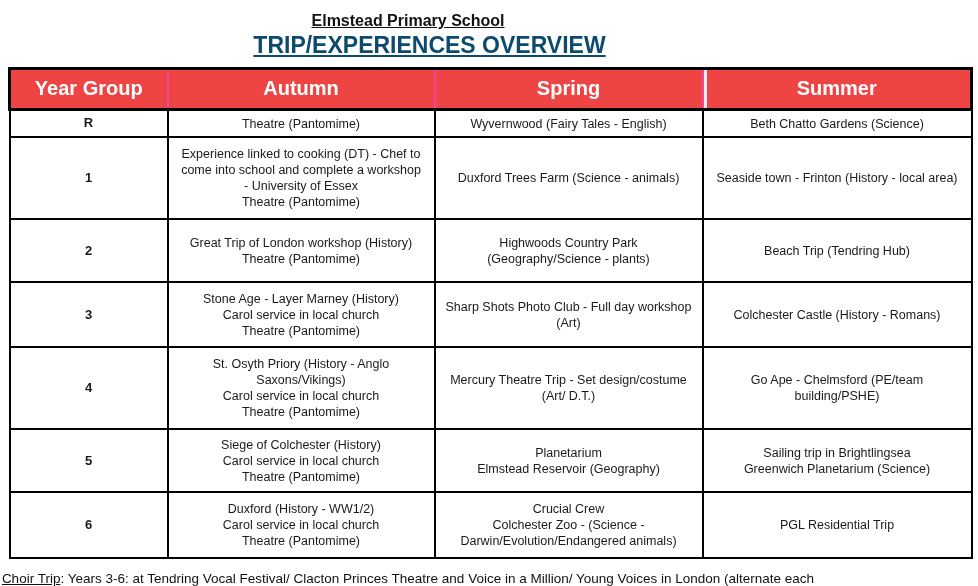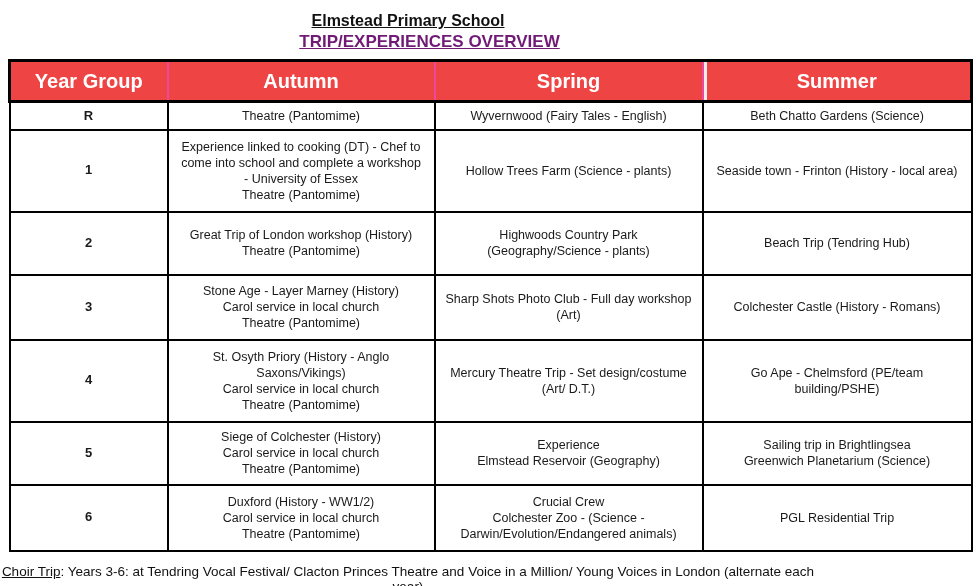--- a/index.html
+++ b/index.html
@@ -12,22 +12,22 @@
   }
   .page { width: 816px; height: 586px; position: relative; }
 
   
   .title-block { text-align: center; padding-top: 11px; }
   .title-line1 {
     font-size: 16px; font-weight: bold; text-decoration: underline;
     color: #111; line-height: 1.25;
   }
   .title-line2 {
-    font-size: 17px; font-weight: bold; text-decoration: underline;
-    color: #701a75; line-height: 1.3; margin-left: 43px;
+    font-size: 23px; font-weight: bold; text-decoration: underline;
+    color: #0c4a6e; line-height: 1.3; margin-left: 43px;
   }
 
   
   table.trips {
     border-collapse: collapse;
     table-layout: fixed;
     width: 962px;
     margin: 6px 8px 0 8px;
   }
   table.trips col.c-year   { width: 158px; }
@@ -117,21 +117,21 @@
             <div>Beth Chatto Gardens (Science)</div>
           </td>
         </tr>
         <tr>
           <td class="year-cell">1</td>
           <td>
             <div>Experience linked to cooking (DT) - Chef to come into school and complete a workshop - University of Essex</div>
             <div>Theatre (Pantomime)</div>
           </td>
           <td>
-            <div>Hollow Trees Farm (Science - plants)</div>
+            <div>Duxford Trees Farm (Science - animals)</div>
           </td>
           <td>
             <div>Seaside town - Frinton (History - local area)</div>
           </td>
         </tr>
         <tr>
           <td class="year-cell">2</td>
           <td>
             <div>Great Trip of London workshop (History)</div>
             <div>Theatre (Pantomime)</div>
@@ -172,21 +172,21 @@
           </td>
         </tr>
         <tr>
           <td class="year-cell">5</td>
           <td>
             <div>Siege of Colchester (History)</div>
             <div>Carol service in local church</div>
             <div>Theatre (Pantomime)</div>
           </td>
           <td>
-            <div>Experience</div>
+            <div>Planetarium</div>
             <div>Elmstead Reservoir (Geography)</div>
           </td>
           <td>
             <div>Sailing trip in Brightlingsea</div>
             <div>Greenwich Planetarium (Science)</div>
           </td>
         </tr>
         <tr>
           <td class="year-cell">6</td>
           <td>

